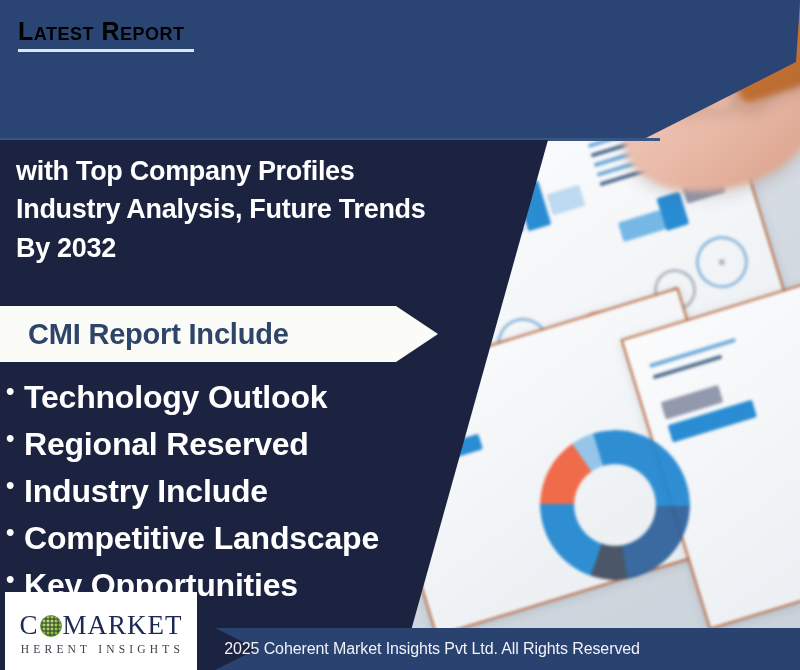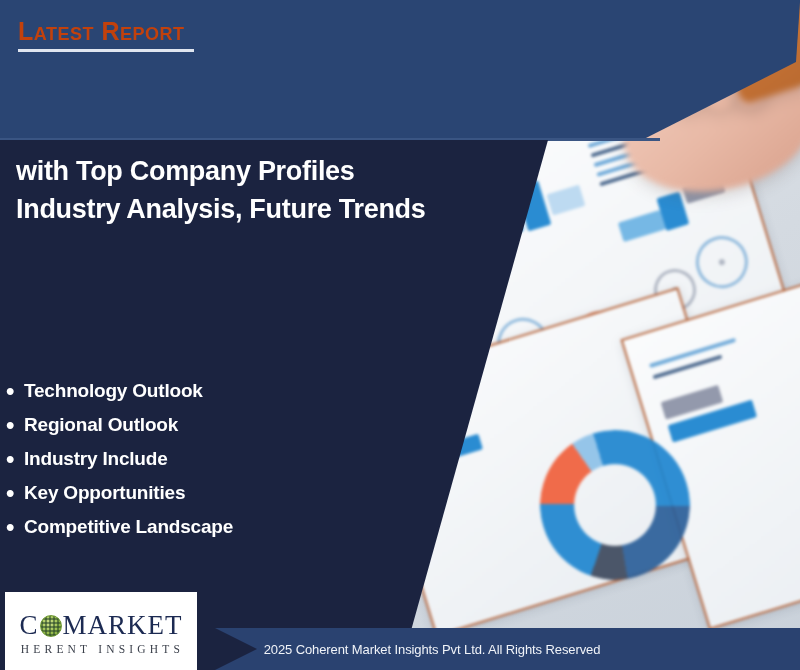--- a/index.html
+++ b/index.html
@@ -134,21 +134,21 @@
   
   .content {
     position: absolute;
     inset: 0;
   }
 
   .latest-report {
     position: absolute;
     left: 18px;
     top: 18px;
-    color: #c2410c;
+    color: #000000;
     font-size: 25px;
     font-weight: bold;
     font-variant: small-caps;
     letter-spacing: 0.5px;
     border-bottom: 3px solid #dfe5ef;
     padding-bottom: 5px;
     padding-right: 10px;
     line-height: 1.05;
   }
 
@@ -205,21 +205,21 @@
   .bullets {
     position: absolute;
     left: 6px;
     top: 381px;
     list-style: none;
     margin: 0;
     padding: 0;
   }
   .bullets li {
     color: #ffffff;
-    font-size: 19px;
+    font-size: 32px;
     font-weight: bold;
     line-height: 1;
     padding: 0 0 0 18px;
     margin: 0 8px 15px 0;
     position: relative;
     letter-spacing: -0.2px;
   }
   .bullets li::before {
     content: "\2022";
     position: absolute;
@@ -288,21 +288,21 @@
     left: 0;
     top: 628px;
     width: 800px;
     height: 42px;
     display: flex;
     align-items: center;
     justify-content: center;
     padding-left: 64px;
     box-sizing: border-box;
     color: #f0f3f8;
-    font-size: 13px;
+    font-size: 16px;
     letter-spacing: -0.1px;
   }
 </style>
 </head>
 <body>
 
 <div class="poster">
 
   <div class="photo-bg">
     <div class="blur-layer">
@@ -364,29 +364,36 @@
   </svg>
 
   <div class="content">
 
     <div class="latest-report">Latest Report</div>
 
 
     <div class="subtitle">
       <span class="ln">with Top Company Profiles</span>
       <span class="ln">Industry Analysis, Future Trends</span>
+      <span class="ln">By  2032</span>
     </div>
 
+    <div class="banner">
+      <svg class="banner-shape" viewBox="0 0 440 56">
+        <polygon points="0,0 396,0 438,28 396,56 0,56" fill="#fbfbf7"></polygon>
+      </svg>
+      <div class="banner-text">CMI Report Include</div>
+    </div>
 
     <ul class="bullets">
       <li>Technology Outlook</li>
-      <li>Regional Outlook</li>
+      <li>Regional Reserved</li>
       <li>Industry Include</li>
+      <li>Competitive Landscape</li>
       <li>Key Opportunities</li>
-      <li>Competitive Landscape</li>
     </ul>
 
     <div class="logo-box">
       <div class="logo-word">
         <span>C</span>
         <span class="logo-globe"></span>
         <span>MARKET</span>
       </div>
       <div class="logo-sub">HERENT INSIGHTS</div>
     </div>

